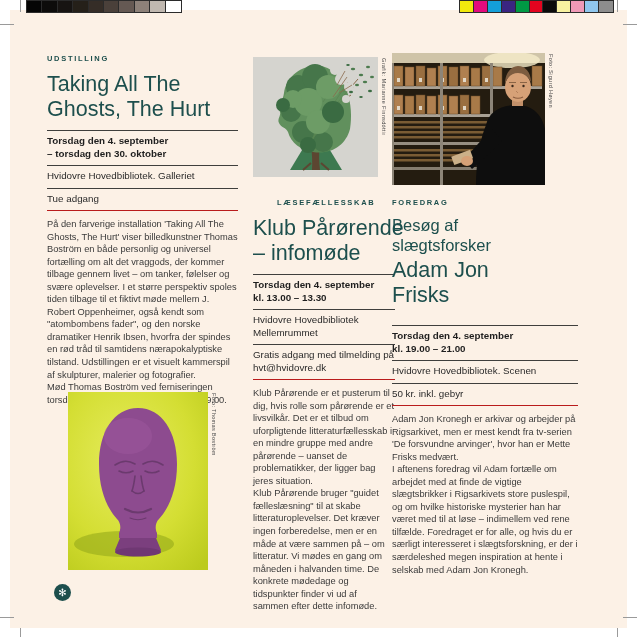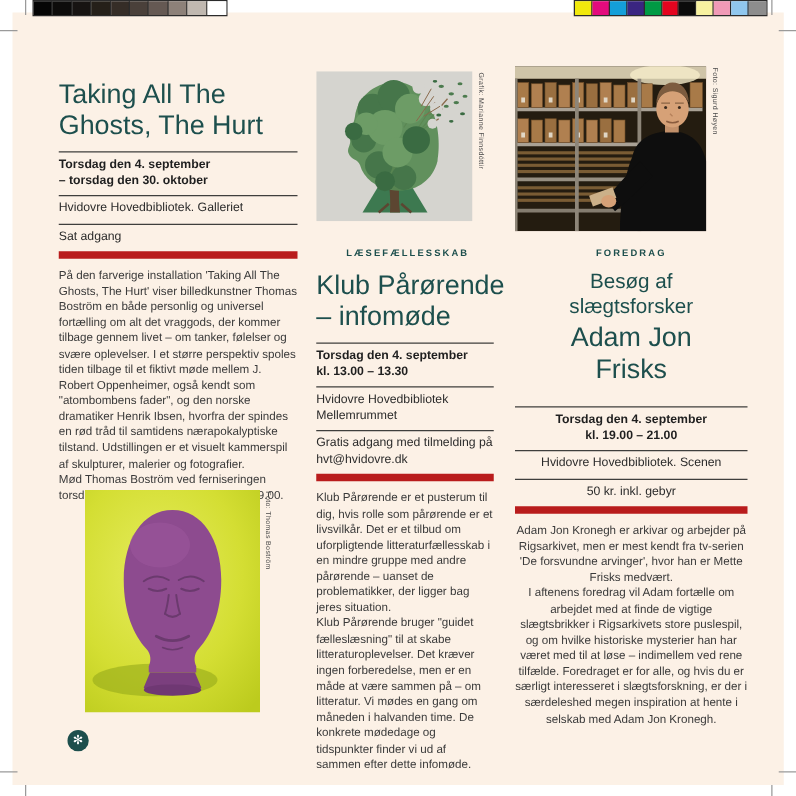--- a/index.html
+++ b/index.html
@@ -17,27 +17,27 @@
   .bar-gray .swatch{width:15.6px;}
   .bar-color{left:459px;width:155px;}
   .bar-color .swatch{width:14.1px;}
   
   .crop-v{position:absolute;width:1px;background:#9a9a9a;}
   .crop-h{position:absolute;height:1px;background:#9a9a9a;}
   
   .col{position:absolute;}
   .col1{left:47px;top:54px;width:191px;}
   .col2{left:253px;top:57px;width:142px;}
-  .col3{left:412px;top:53px;width:186px;text-align:center;}
+  .col3{left:392px;top:53px;width:186px;}
   .category{font-size:7.5px;font-weight:bold;letter-spacing:1.7px;color:#1d4f4d;}
   .title{color:#1d4f4d;font-weight:normal;margin:0;white-space:pre;}
   .t-xl{font-size:21.5px;line-height:25px;margin-top:9px;}
   .t-md{font-size:16.5px;line-height:19.5px;margin-top:9px;}
   .t-xl2{font-size:21.5px;line-height:25px;margin-top:3px;}
-  .details{margin-top:8px;border-bottom:6px solid #b91c1c;}
+  .details{margin-top:8px;border-bottom:1px solid #b91c1c;}
   .details.push{margin-top:17px;}
   .drow{border-top:1px solid #3f3f3d;padding:4px 0 5px;}
   .dl{margin:0;font-size:9.8px;line-height:12.5px;color:#2a2a2a;}
   .dl.b{font-weight:bold;color:#1f1f1f;}
   .body{font-size:9.3px;line-height:12.55px;color:#3a3a3a;white-space:pre-line;margin:7px 0 0;}
   figure{margin:0;position:relative;}
   .fig1{position:absolute;left:21px;top:338px;width:140px;height:178px;}
   .fig2{width:125px;height:120px;}
   .fig3{width:153px;height:132px;}
   .credit{
@@ -89,32 +89,33 @@
     <div class="swatch" style="background: rgb(0, 154, 68);"></div>
     <div class="swatch" style="background: rgb(227, 4, 31);"></div>
     <div class="swatch" style="background: rgb(11, 11, 11);"></div>
     <div class="swatch" style="background: rgb(247, 241, 160);"></div>
     <div class="swatch" style="background: rgb(240, 154, 183);"></div>
     <div class="swatch" style="background: rgb(144, 199, 238);"></div>
     <div class="swatch" style="background: rgb(141, 141, 141);"></div>
   </div>
 
 <section class="col col1">
+  <div class="category">UDSTILLING</div>
   <h1 class="title t-xl">Taking All The
 Ghosts, The Hurt</h1>
   <div class="details">
     <div class="drow">
       <p class="dl b">Torsdag den 4. september</p>
       <p class="dl b">– torsdag den 30. oktober</p>
     </div>
     <div class="drow">
       <p class="dl">Hvidovre Hovedbibliotek. Galleriet</p>
     </div>
     <div class="drow">
-      <p class="dl">Sat adgang</p>
+      <p class="dl">Tue adgang</p>
     </div>
   </div>
   <p class="body">På den farverige installation 'Taking All The Ghosts, The Hurt' viser billedkunstner Thomas Boström en både personlig og universel fortælling om alt det vraggods, der kommer tilbage gennem livet – om tanker, følelser og svære oplevelser. I et større perspektiv spoles tiden tilbage til et fiktivt møde mellem J. Robert Oppenheimer, også kendt som "atombombens fader", og den norske dramatiker Henrik Ibsen, hvorfra der spindes en rød tråd til samtidens nærapokalyptiske tilstand. Udstillingen er et visuelt kammerspil af skulpturer, malerier og fotografier.
 Mød Thomas Boström ved ferniseringen torsdag den 4. september kl. 16.30 – 19.00.</p>
 
   <figure class="fig1">
     <svg width="140" height="178" viewBox="0 0 140 178">
       <defs>
         <radialGradient id="ybg" cx="42%" cy="38%" r="80%">
           <stop offset="0%" stop-color="#e6ec5e"></stop>

